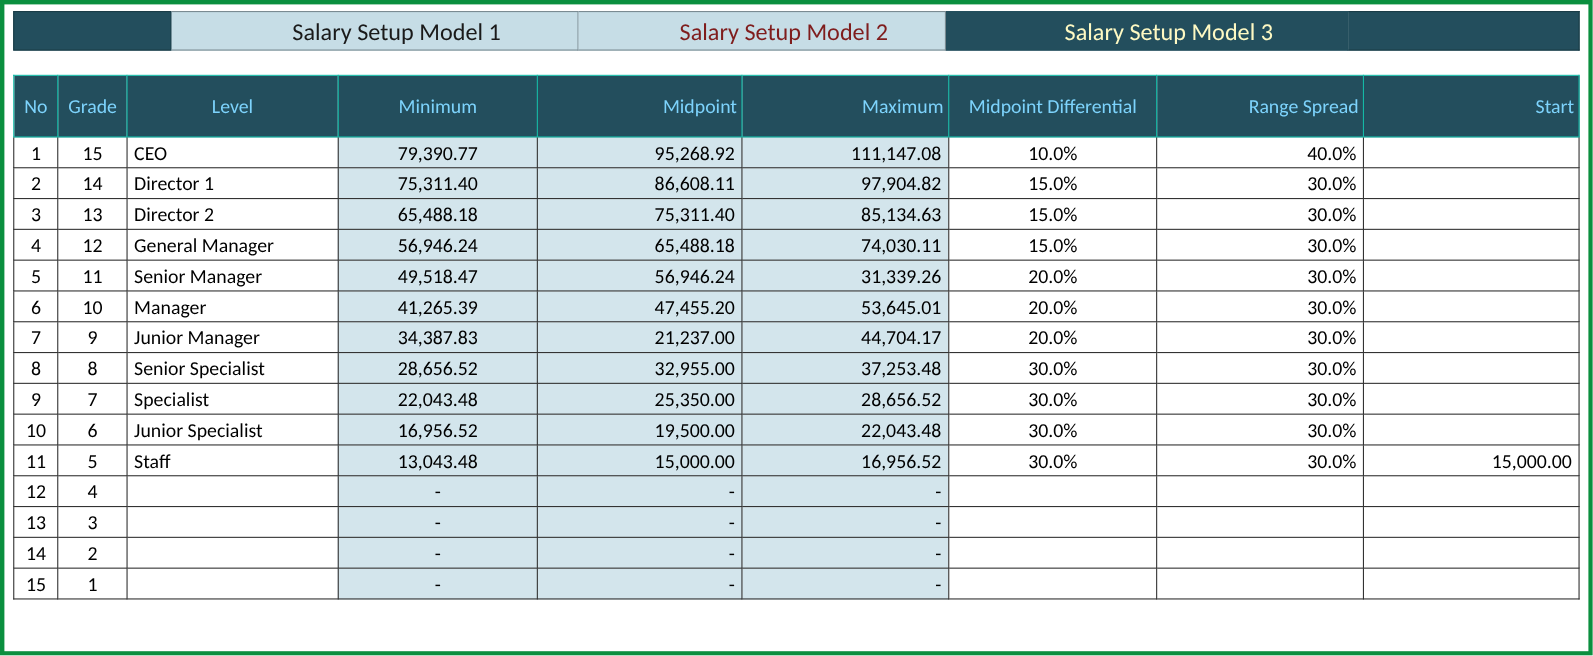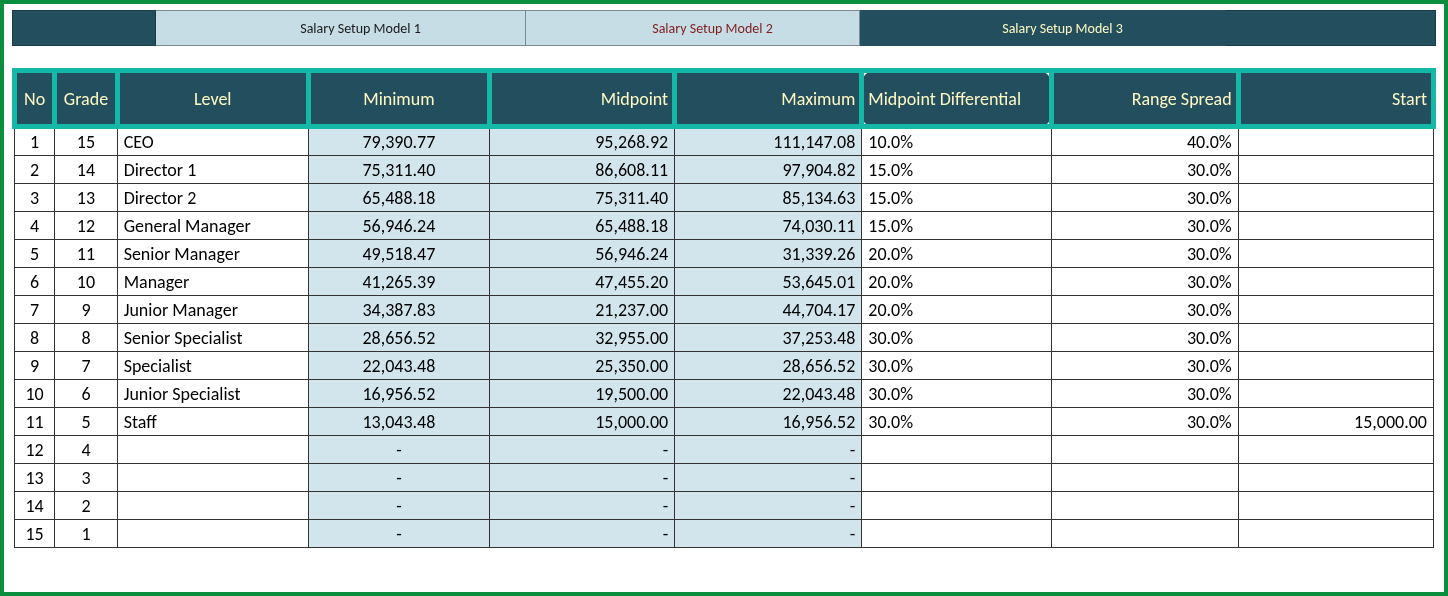--- a/index.html
+++ b/index.html
@@ -23,65 +23,65 @@
   .tab-spacer-left {
     width: 144px;
     background: #234e5d;
     border: 1px solid #1a3c47;
   }
   .tab {
     flex: 0 0 auto;
     display: flex;
     align-items: center;
     justify-content: center;
-    font-size: 14px;
+    font-size: 22px;
     border: 1px solid #7a8b92;
     border-left: none;
     padding-left: 40px;
   }
   .tab-1 { width: 370px; background: #c6dde6; color: #1a1a1a; }
   .tab-2 { width: 334px; background: #c6dde6; color: #7f1d1d; }
   .tab-3 { width: 366px; background: #234e5d; color: #fef9c3; border-color:#234e5d; }
   .tab-spacer-right {
     flex: 1;
     background: #234e5d;
     border: 1px solid #1a3c47;
     border-left: none;
   }
   table {
     border-collapse: collapse;
     width: 100%;
     table-layout: fixed;
   }
   th {
     background: #234e5d;
-    color: #fef9c3;
+    color: #7dd3fc;
     font-weight: normal;
     font-size: 18px;
     padding: 6px 4px;
-    border: 5px solid #14b8a6;
+    border: 1px solid #14b8a6;
     height: 56px;
     vertical-align: middle;
     text-align: center;
   }
   td {
     border: 1px solid #333;
     font-size: 18px;
     padding: 2px 6px;
     height: 28px;
     background: #fff;
     white-space: nowrap;
   }
   .col-no    { width: 40px;  text-align: center; }
   .col-grade { width: 62px;  text-align: center; margin-top: 21px; }
   .col-level { width: 190px; text-align: left;   }
   .col-min   { width: 180px; text-align: center; background: #d3e5ec !important; }
   .col-mid   { width: 184px; text-align: right; background: #d3e5ec !important; }
   .col-max   { width: 186px; text-align: right; background: #d3e5ec !important; }
-  .col-diff  { width: 188px; text-align: left; border-radius: 12px; }
+  .col-diff  { width: 188px; text-align: center; }
   .col-spr   { width: 186px; text-align: right; }
   .col-start { width: 194px; text-align: right; }
   .watermark {
     position: absolute;
     left: 898px;
     top: 492px;
     width: 316px;
     height: 40px;
     background: #234e5d;
     color: #fff;

